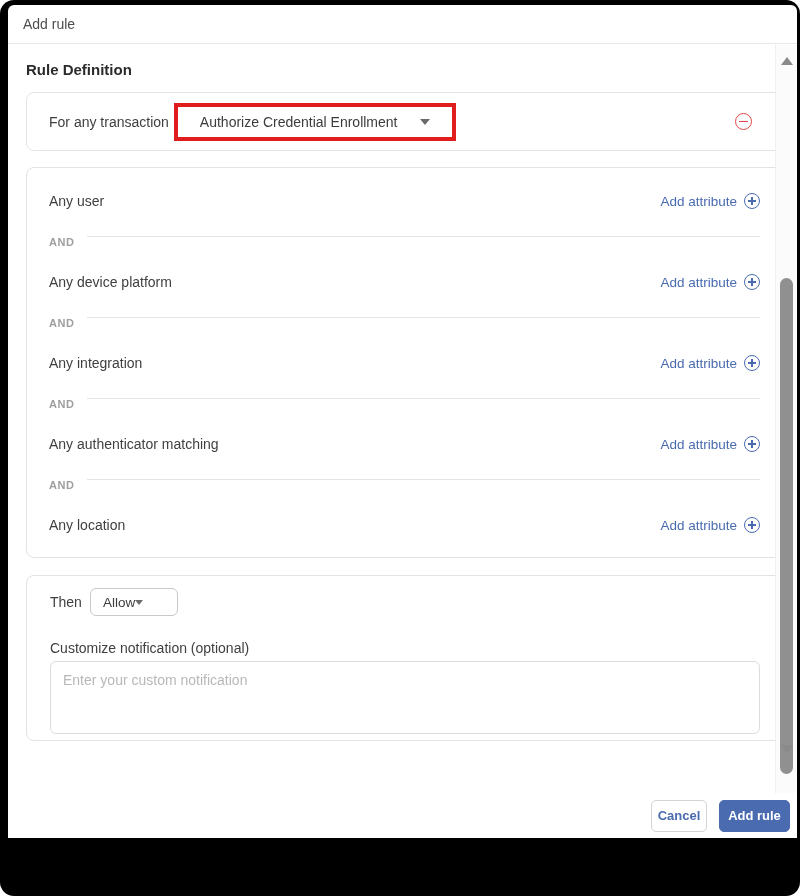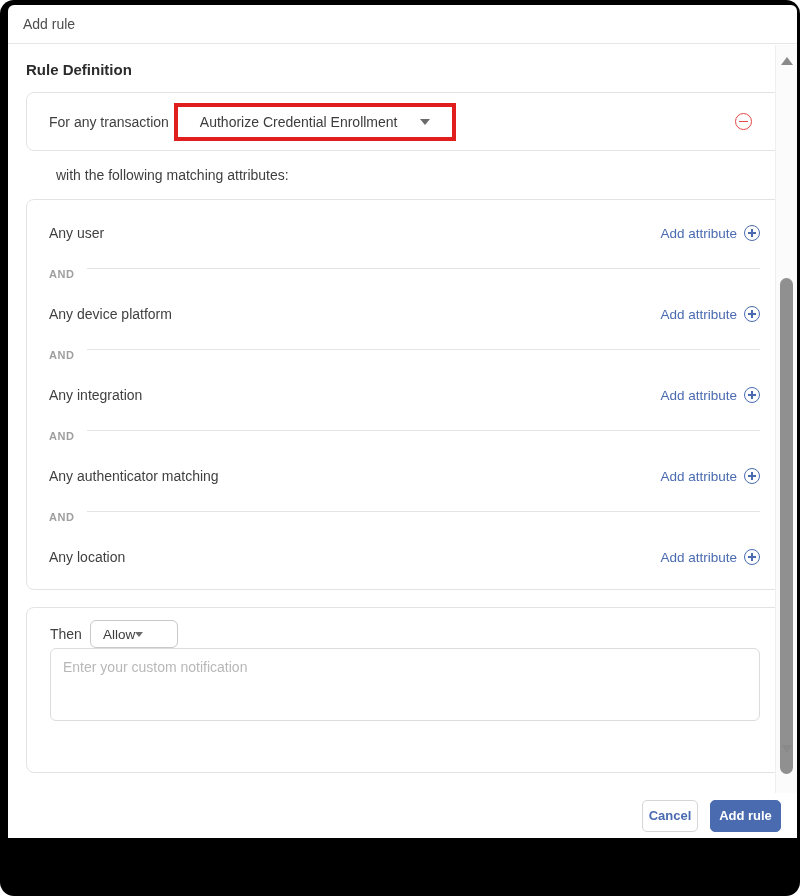--- a/index.html
+++ b/index.html
@@ -48,25 +48,25 @@
   .and-row { display:flex; gap:12px; margin:24px 22px 21px 22px; height:14px; }
   .and-txt { font-size:11px; font-weight:bold; letter-spacing:0.6px; color:#9e9e9e; }
   .and-line { flex:1; height:1px; background:#e4e4e4; }
 
   .card.then { margin-top:17px; height:166px; padding:12px 24px 0 23px; }
   .then-row { display:flex; align-items:center; gap:8px; }
   .dd-small { height:28px; width:88px; border:1px solid #c9c9c9; border-radius:6px; padding:0 12px; justify-content:flex-start; }
   .dd-small .dd-text { font-size:13.5px; }
   .dd-small .caret { margin-left:0; border-left-width:4.5px; border-right-width:4.5px; border-top-width:5.5px; }
   .notif-label { margin-top:24px; font-size:14px; color:#3f3f3f; }
-  .notif-area { width:710px; height:73px; border:1px solid #dcdcdc; border-radius:6px; resize:none; padding:10px 12px; font-family:"Liberation Sans", sans-serif; font-size:14px; color:#3c3c3c; outline:none; }
+  .notif-area { margin-top:5px; width:710px; height:73px; border:1px solid #dcdcdc; border-radius:6px; resize:none; padding:10px 12px; font-family:"Liberation Sans", sans-serif; font-size:14px; color:#3c3c3c; outline:none; }
   .notif-area::placeholder { color:#b8b8b8; }
 
   
-  .dlg-footer { position:absolute; left:0; bottom:0; width:100%; height:45px; display:flex; justify-content:flex-end; align-items:center; gap:12px; padding-right:16px; background:#fff; }
+  .dlg-footer { position:absolute; left:0; bottom:0; width:100%; height:45px; display:flex; justify-content:flex-end; align-items:center; gap:12px; padding-right:7px; background:#fff; }
   .btn { height:32px; border-radius:5px; font-family:"Liberation Sans", sans-serif; font-size:13px; font-weight:bold; cursor:pointer; }
   .btn-cancel { width:56px; background:#fff; border:1px solid #d5d5d5; color:#4a6bb0; }
   .btn-submit { width:71px; background:#4a6bb0; border:1px solid #4a6bb0; color:#fff; }
 </style>
 </head>
 <body>
 
 <div class="frame">
   <div class="dialog">
 
@@ -81,21 +81,20 @@
         <span class="row-label">For any transaction</span>
         <div class="annotation">
           <div class="dd dd-main">
             <span class="dd-text">Authorize Credential Enrollment</span>
             <span class="caret"></span>
           </div>
         </div>
         <span class="remove-btn"></span>
       </div>
 
-      <div class="intro-text">with the following matching attributes:</div>
 
       <div class="card attrs">
         <div>
             <div class="attr-row pad-top">
        <span class="row-label">Any user</span>
        <span class="add-link">
          <span class="txt">Add attribute</span>
          <span class="plus-icon"></span>
        </span>
      </div>
@@ -147,20 +146,21 @@
       </div>
 
       <div class="card then">
         <div class="then-row">
           <span class="row-label">Then</span>
           <div class="dd dd-small">
             <span class="dd-text">Allow</span>
             <span class="caret"></span>
           </div>
         </div>
+        <div class="notif-label">Customize notification (optional)</div>
         <textarea class="notif-area" placeholder="Enter your custom notification" style=""></textarea>
       </div>
     </div>
 
     <div class="sbar">
       <span class="arrow-up"></span>
       <span class="thumb"></span>
       <span class="arrow-down"></span>
     </div>
 

